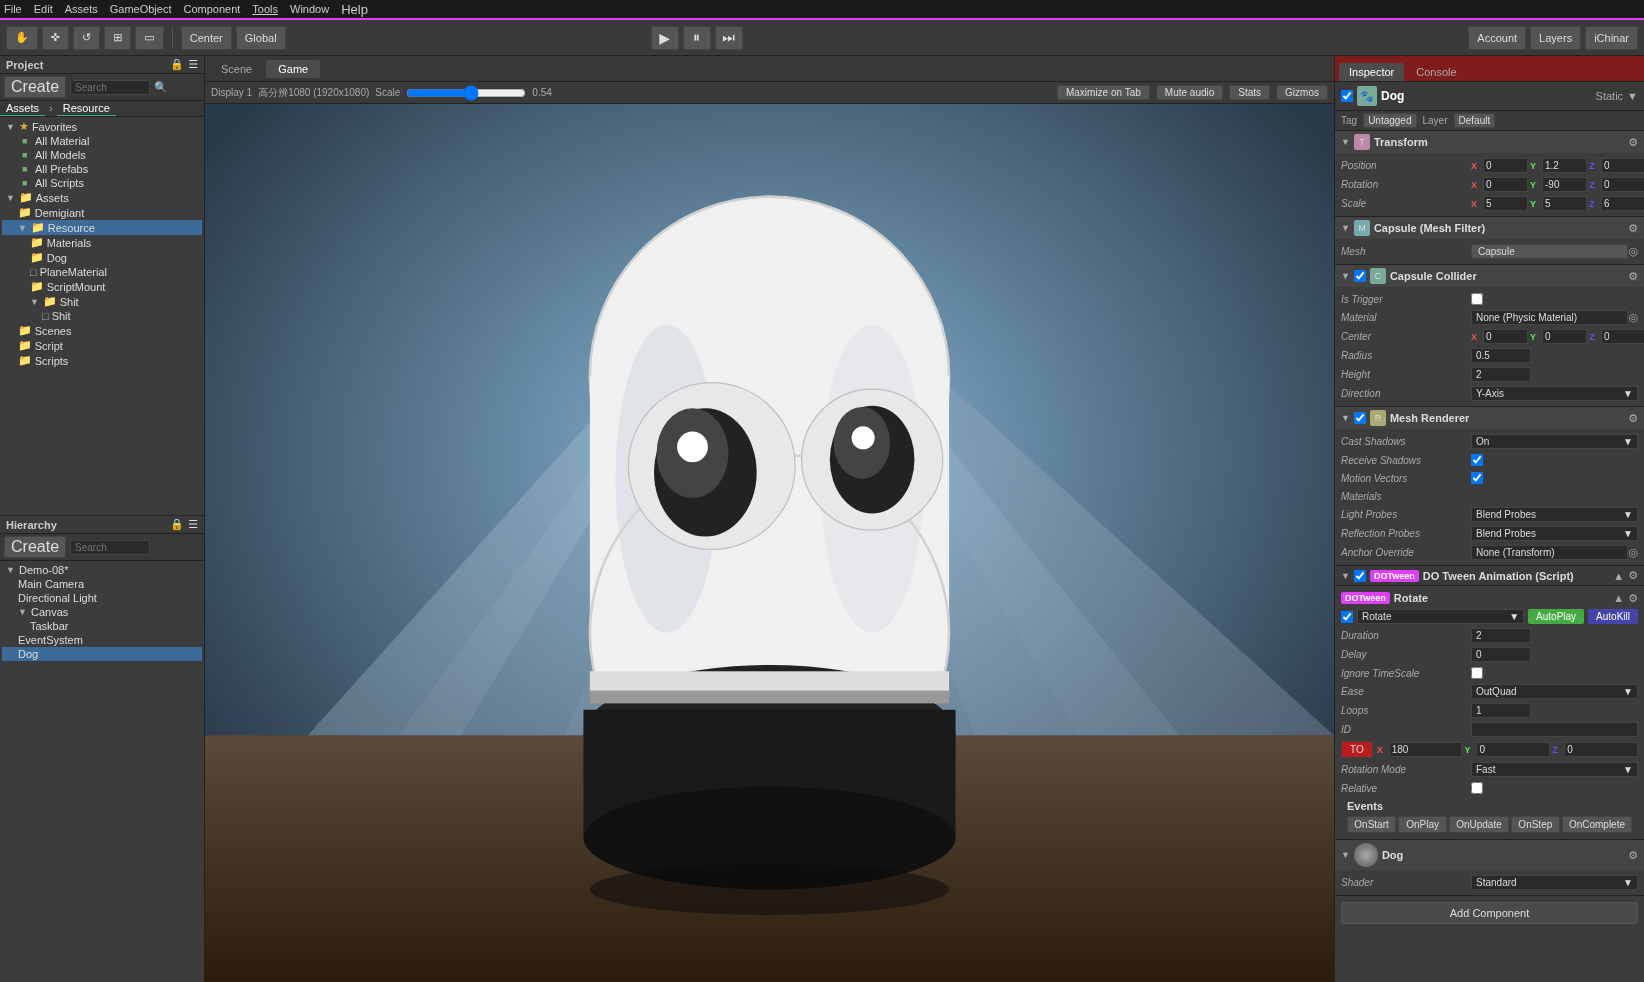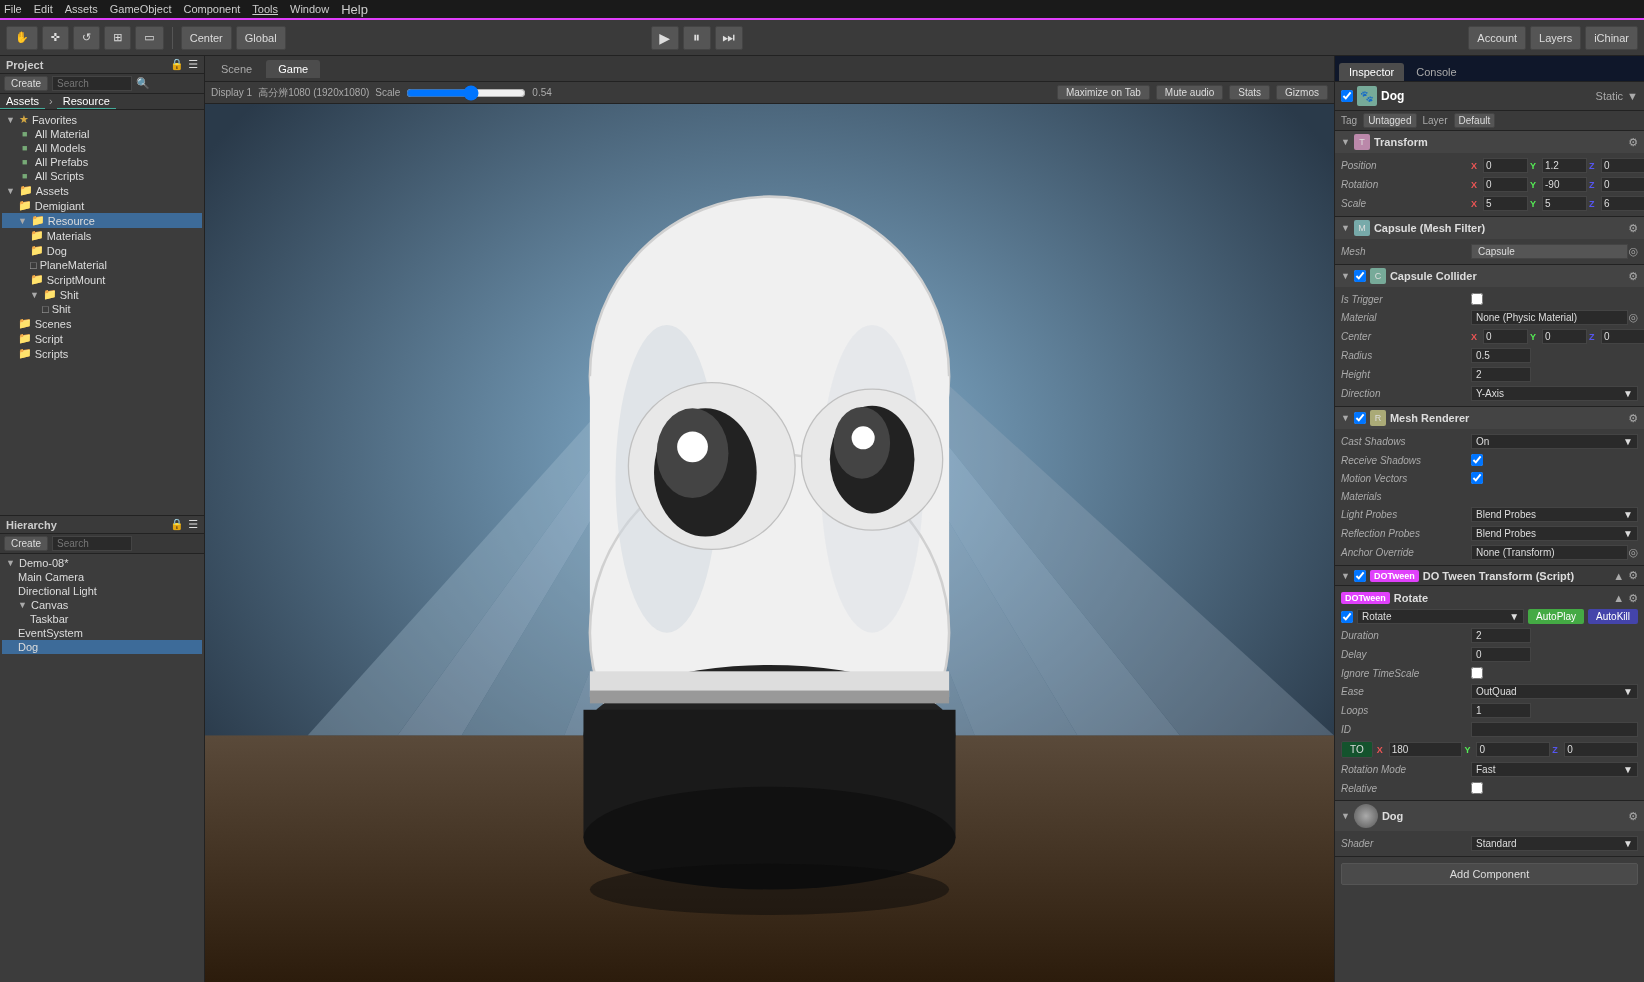--- a/index.html
+++ b/index.html
@@ -22,21 +22,21 @@
 
     
     #left-panel { width: 205px; display: flex; flex-direction: column; background: #3c3c3c; border-right: 1px solid #222; }
 
     
     #project-panel { height: 460px; border-bottom: 1px solid #222; display: flex; flex-direction: column; }
     #project-header { background: #3a3a3a; padding: 2px 6px; display: flex; align-items: center; gap: 4px; border-bottom: 1px solid #222; }
     .panel-title { font-size: 11px; color: #ccc; font-weight: bold; }
     .lock-icon { margin-left: auto; cursor: pointer; }
     .panel-toolbar { background: #383838; padding: 2px 4px; display: flex; align-items: center; gap: 4px; border-bottom: 1px solid #222; }
-    .create-btn { background: #555; border: 1px solid #444; color: #ddd; padding: 1px 6px; font-size: 10px; cursor: pointer; border-radius: 2px; }
+    .create-btn { background: #555; border: 1px solid #444; color: #ddd; padding: 1px 6px; font-size: 16px; cursor: pointer; border-radius: 2px; }
     .search-input { background: #2a2a2a; border: 1px solid #444; color: #ddd; padding: 1px 4px; font-size: 10px; width: 80px; }
     #project-content { flex: 1; overflow-y: auto; padding: 2px; }
     .tree-item { padding: 1px 4px; cursor: pointer; display: flex; align-items: center; gap: 3px; white-space: nowrap; }
     .tree-item.selected { background: #3d6b99; }
     .tree-arrow { color: #aaa; font-size: 9px; width: 10px; }
     .folder-icon { color: #d4a843; font-size: 11px; }
     .file-icon { color: #aaa; font-size: 11px; }
     .assets-header { display: flex; gap: 0; background: #383838; border-bottom: 1px solid #222; }
     .assets-tab { padding: 1px 6px; font-size: 11px; color: #aaa; cursor: pointer; }
     .assets-tab.active { color: #fff; border-bottom: 1px solid #4a9; }
@@ -59,21 +59,21 @@
     #view-toolbar { background: #3a3a3a; height: 22px; display: flex; align-items: center; padding: 0 6px; gap: 6px; border-bottom: 1px solid #222; }
     .vt-btn { background: #555; border: 1px solid #444; color: #ddd; padding: 1px 8px; font-size: 10px; cursor: pointer; border-radius: 2px; }
     .vt-text { color: #aaa; font-size: 10px; }
     .vt-slider { width: 120px; }
 
     
     #viewport { flex: 1; background: #1a1a1a; position: relative; overflow: hidden; }
 
     
     #right-panel { width: 310px; display: flex; flex-direction: column; background: #3c3c3c; border-left: 1px solid #222; overflow-y: auto; }
-    #inspector-tabs { background: #0f172a; height: 26px; display: flex; align-items: flex-end; border-bottom: 1px solid #222; padding: 0 4px; }
+    #inspector-tabs { background: #7f1d1d; height: 26px; display: flex; align-items: flex-end; border-bottom: 1px solid #222; padding: 0 4px; }
     .insp-tab { padding: 3px 10px; font-size: 11px; cursor: pointer; border-radius: 3px 3px 0 0; color: #aaa; margin-right: 2px; }
     .insp-tab.active { background: #4c4c4c; color: #fff; }
 
     
     #inspector-content { flex: 1; padding: 0; }
     .insp-object-header { background: #3a3a3a; padding: 4px 6px; display: flex; align-items: center; gap: 4px; border-bottom: 1px solid #222; }
     .obj-icon { width: 20px; height: 20px; background: #999; border-radius: 2px; display: flex; align-items: center; justify-content: center; }
     .obj-name { color: #fff; font-size: 12px; font-weight: bold; flex: 1; }
     .static-label { color: #aaa; font-size: 11px; }
     .tag-row { background: #3a3a3a; padding: 2px 6px; display: flex; align-items: center; gap: 6px; border-bottom: 1px solid #222; }
@@ -113,21 +113,21 @@
     .events-label { color: #ddd; font-size: 11px; font-weight: bold; margin-bottom: 4px; }
     .events-row { display: flex; gap: 2px; }
     .event-btn { background: #555; border: 1px solid #444; color: #ddd; padding: 2px 6px; font-size: 10px; cursor: pointer; border-radius: 2px; flex: 1; text-align: center; }
     .dog-thumb { width: 32px; height: 32px; background: #555; border-radius: 50%; }
     .add-component-btn { background: #4a4a4a; border: 1px solid #555; color: #ddd; padding: 4px 12px; font-size: 11px; cursor: pointer; width: calc(100% - 12px); margin: 6px; border-radius: 2px; }
 
     
     ::-webkit-scrollbar { width: 6px; height: 6px; }
     ::-webkit-scrollbar-track { background: #2a2a2a; }
     ::-webkit-scrollbar-thumb { background: #555; border-radius: 3px; }
-    .to-btn { background: #14532d; border: 1px solid #444; color: #ddd; padding: 2px 8px; font-size: 10px; cursor: pointer; border-radius: 2px; }
+    .to-btn { background: #b91c1c; border: 1px solid #444; color: #ddd; padding: 2px 8px; font-size: 10px; cursor: pointer; border-radius: 2px; }
   </style>
 </head>
 <body>
 
 <div id="menu-bar">
   <div style="color:#ccc;font-size:11px;cursor:pointer;">File</div>
   <div style="color:#ccc;font-size:11px;cursor:pointer;">Edit</div>
   <div style="color:#ccc;font-size:11px;cursor:pointer;">Assets</div>
   <div style="color:#ccc;font-size:11px;cursor:pointer;">GameObject</div>
   <div style="color:#ccc;font-size:11px;cursor:pointer;">Component</div>
@@ -591,21 +591,21 @@
           </div>
         </div>
       </div>
 
       
       <div class="component-section">
         <div class="dotween-header">
           <span class="comp-arrow">▼</span>
           <input type="checkbox" checked="" class="comp-check" style="">
           <span class="dotween-logo">DOTween</span>
-          <span class="dotween-title">DO Tween Transform (Script)</span>
+          <span class="dotween-title">DO Tween Animation (Script)</span>
           <span style="color:#aaa;cursor:pointer;">▲</span>
           <span style="color:#aaa;cursor:pointer;">⚙</span>
         </div>
         <div class="component-body">
           <div class="prop-row" style="gap:4px;">
             <span class="dotween-logo" style="font-size:9px;">DOTween</span>
             <span style="color:#ddd;font-size:11px;font-weight:bold;flex:1;">Rotate</span>
             <span style="color:#aaa;cursor:pointer;">▲</span>
             <span style="color:#aaa;cursor:pointer;">⚙</span>
           </div>
@@ -668,20 +668,30 @@
             <div class="dropdown-val">
               <span>Fast</span>
               <span>▼</span>
             </div>
           </div>
           <div class="prop-row">
             <span class="prop-label">Relative</span>
             <input type="checkbox" class="checkbox" style="">
           </div>
 
+          <div class="events-section">
+            <div class="events-label">Events</div>
+            <div class="events-row">
+              <button class="event-btn">OnStart</button>
+              <button class="event-btn">OnPlay</button>
+              <button class="event-btn">OnUpdate</button>
+              <button class="event-btn">OnStep</button>
+              <button class="event-btn">OnComplete</button>
+            </div>
+          </div>
         </div>
       </div>
 
       
       <div class="component-section">
         <div class="component-header" style="gap:4px;">
           <span class="comp-arrow">▼</span>
           <div class="dog-thumb" style="background:radial-gradient(circle,#aaa,#555);border-radius:50%;width:24px;height:24px;flex-shrink:0;"></div>
           <span class="comp-title">Dog</span>
           <span class="comp-settings">⚙</span>

